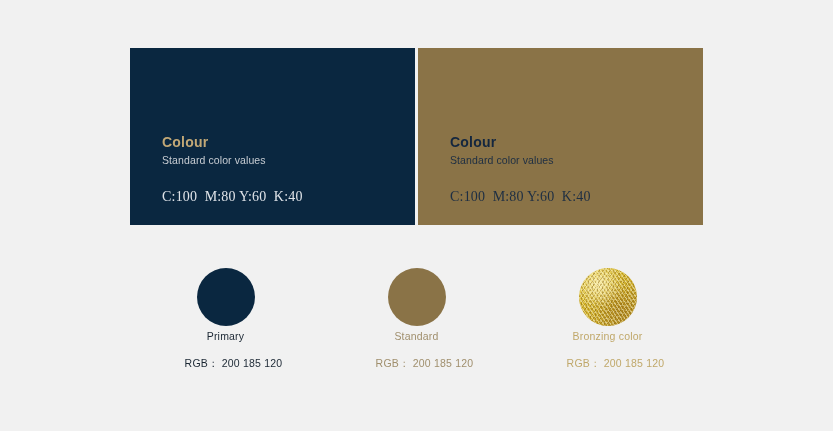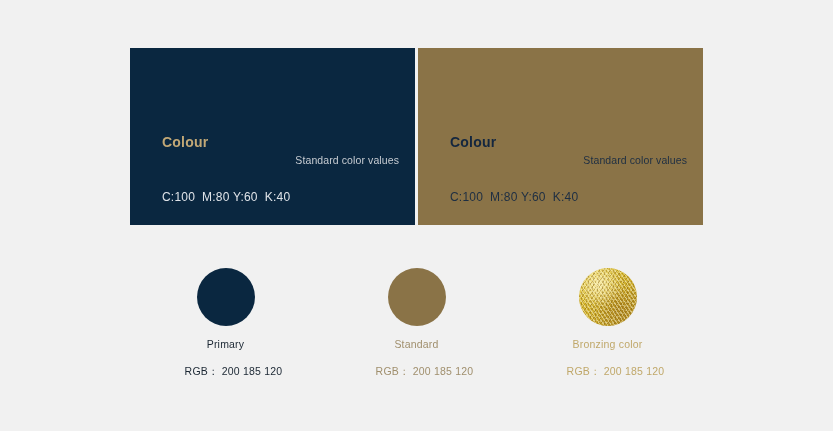--- a/index.html
+++ b/index.html
@@ -49,28 +49,28 @@
     font-weight: bold;
     letter-spacing: 0.2px;
     line-height: 17px;
     margin: 0 0 2px 0;
   }
   .panel-sub {
     font-size: 10.5px;
     line-height: 14px;
     letter-spacing: 0.1px;
     margin: 0;
-    text-align: right;
   }
   .panel-cmyk {
-    font-size: 12px;
+    font-size: 14px;
     line-height: 14px;
     letter-spacing: 0.2px;
     margin: 23px 0 0 0;
     white-space: pre;
+    font-family: Liberation Serif, serif;
   }
   
   #panel-primary .panel-title { color: #c2a876; }
   #panel-primary .panel-sub   { color: #c7ccd2; }
   #panel-primary .panel-cmyk  { color: #dfe3e8; }
   
   #panel-secondary .panel-title { color: #13263f; }
   #panel-secondary .panel-sub   { color: #1d2e43; }
   #panel-secondary .panel-cmyk  { color: #1d2e43; }
 
@@ -90,21 +90,21 @@
     align-items: center;
   }
   .swatch-dot {
     width: 58px;
     height: 58px;
     border-radius: 50%;
     position: relative;
     overflow: hidden;
   }
   .swatch-name {
-    margin-top: 12px;
+    margin-top: 4px;
     font-size: 10.5px;
     letter-spacing: 0.2px;
     line-height: 13px;
   }
   .swatch-rgb {
     margin-top: 14px;
     font-size: 10.5px;
     letter-spacing: 0.2px;
     line-height: 13px;
     white-space: pre;

